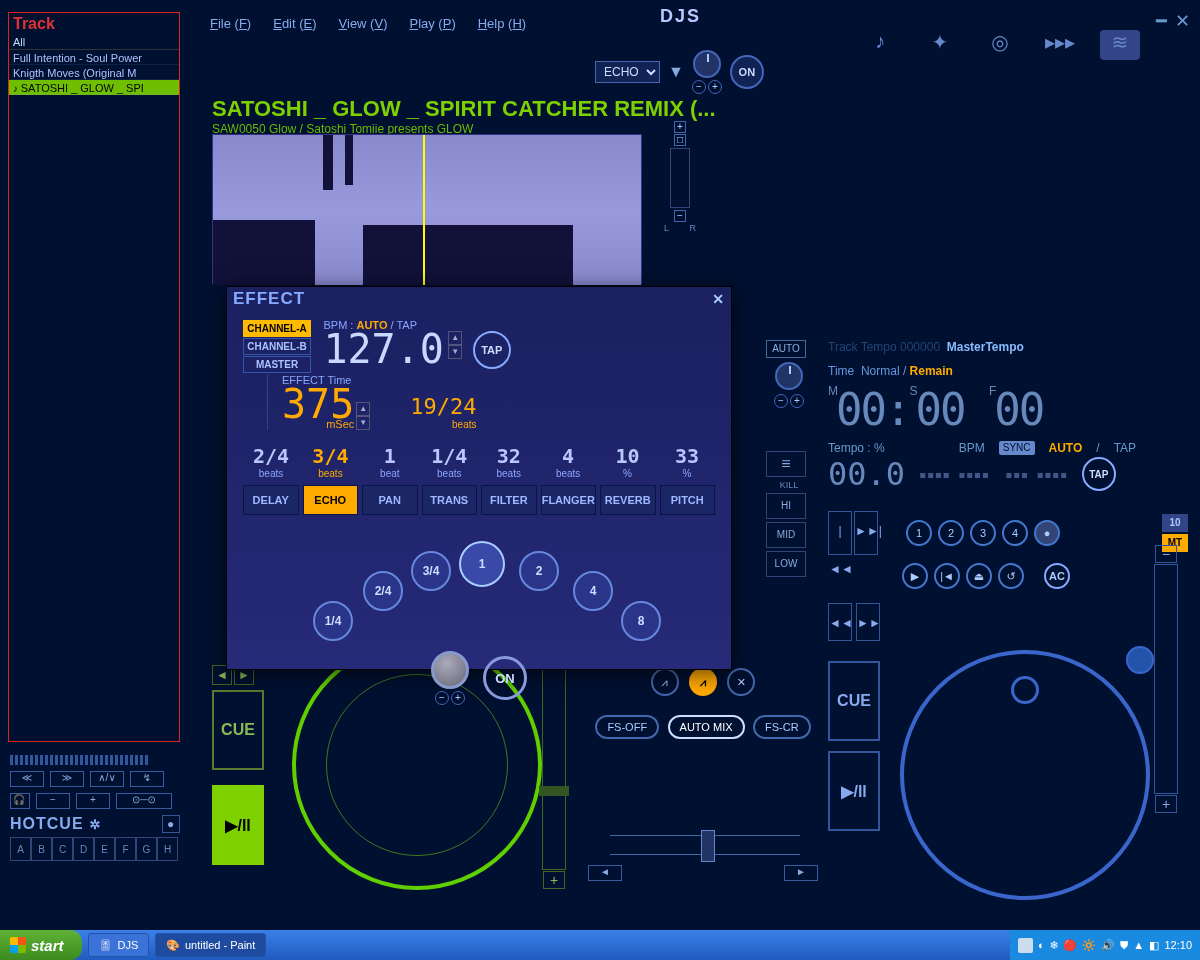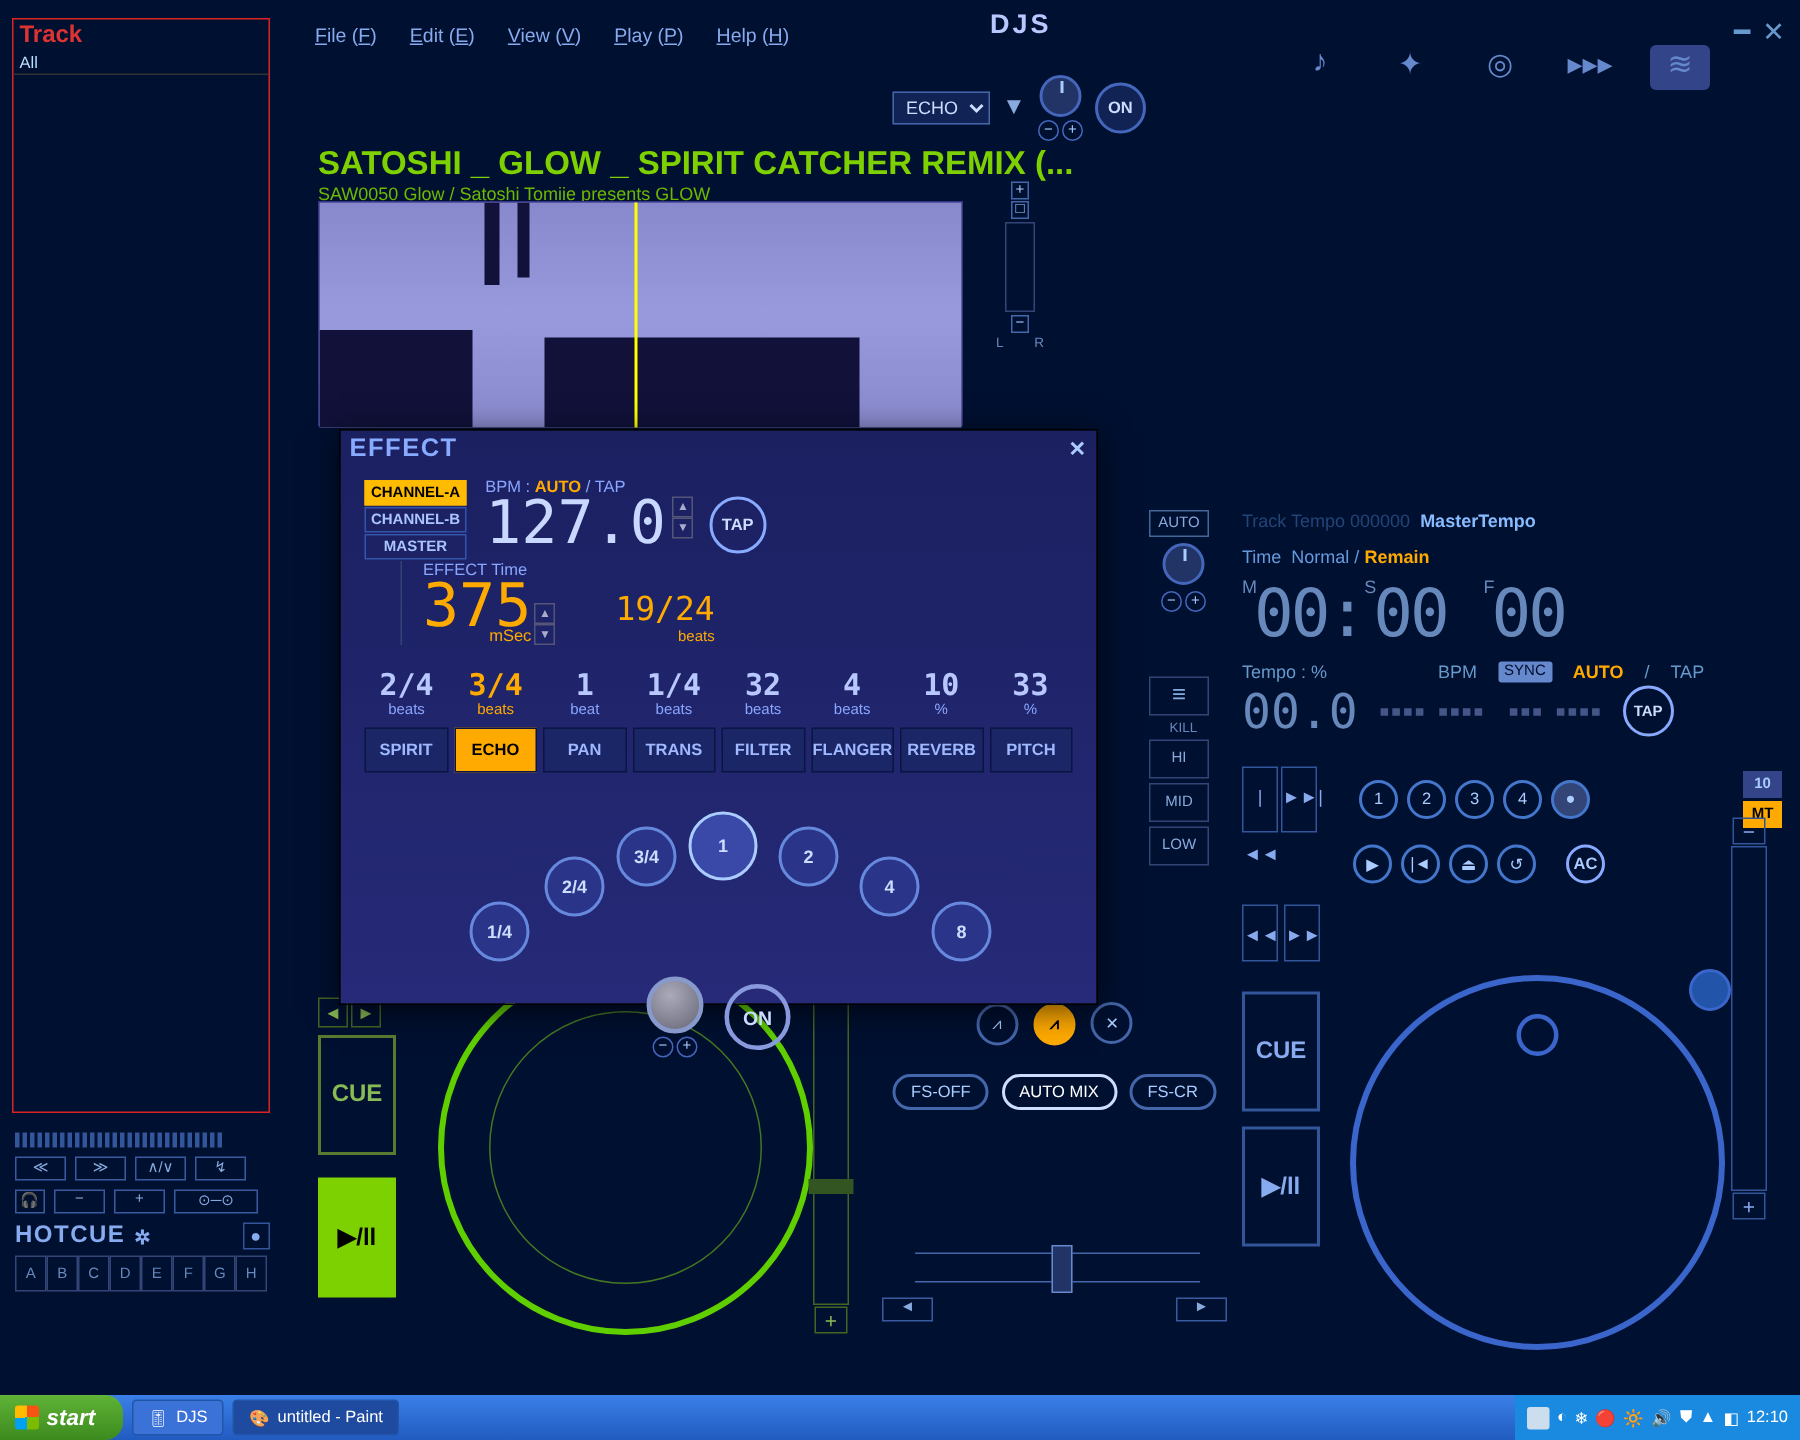--- a/index.html
+++ b/index.html
@@ -201,20 +201,25 @@
   <div class="ticon">♪</div>
   <div class="ticon">✦</div>
   <div class="ticon">◎</div>
   <div class="ticon">▸▸▸</div>
   <div class="ticon active">≋</div>
 </div>
 
 <div class="track-panel">
   <div class="track-header">Track</div>
   <div class="track-filter">All</div>
+  <div class="track-list">
+    <div class="track-row">Full Intention - Soul Power</div>
+    <div class="track-row">Knigth Moves (Original M</div>
+    <div class="track-row selected">SATOSHI _ GLOW _ SPI</div>
+  </div>
 </div>
 
 <div class="track-bottom">
   <div class="meter-row">
     <div class="seg"></div>
       <div class="seg"></div>
       <div class="seg"></div>
       <div class="seg"></div>
       <div class="seg"></div>
       <div class="seg"></div>
@@ -484,21 +489,21 @@
           <div class="bv">10</div>
           <div class="bu">%</div>
         </div>
       <div class="beat-cell">
           <div class="bv">33</div>
           <div class="bu">%</div>
         </div>
     </div>
 
     <div class="fx-row">
-      <div class="fx-btn">SPIRIT</div>
+      <div class="fx-btn">DELAY</div>
       <div class="fx-btn active">ECHO</div>
       <div class="fx-btn">PAN</div>
       <div class="fx-btn">TRANS</div>
       <div class="fx-btn">FILTER</div>
       <div class="fx-btn">FLANGER</div>
       <div class="fx-btn">REVERB</div>
       <div class="fx-btn">PITCH</div>
     </div>
 
     <div class="arc-area">

